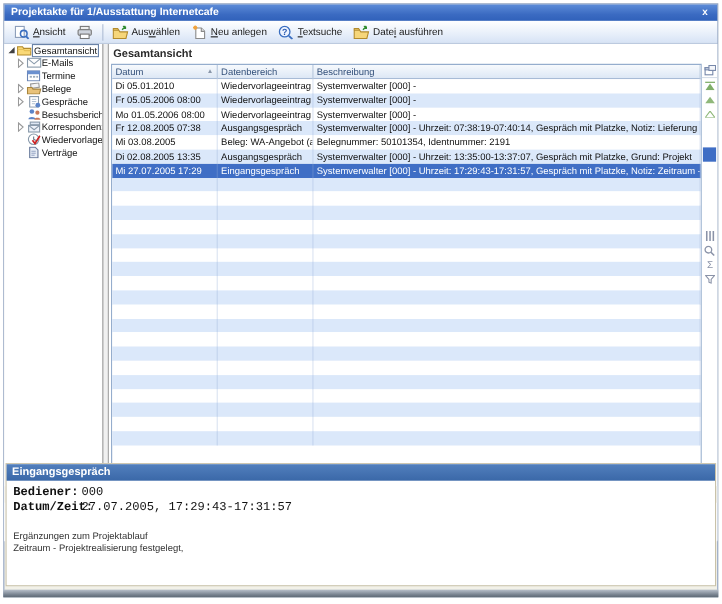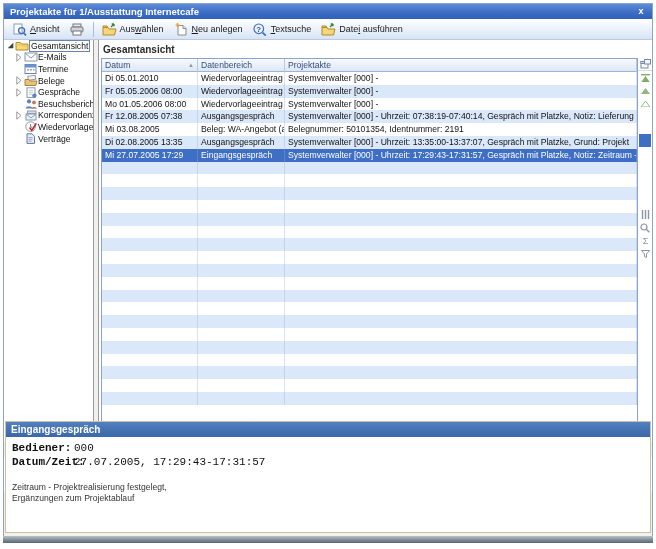--- a/index.html
+++ b/index.html
@@ -282,21 +282,21 @@
       <div class="grid">
         <div class="g-header">
           <div class="g-hcell col-datum">
             <span>Datum</span>
             <span class="sort-arrow">▲</span>
           </div>
           <div class="g-hcell col-bereich">
             <span>Datenbereich</span>
           </div>
           <div class="g-hcell col-beschr">
-            <span>Projektakte</span>
+            <span>Beschreibung</span>
           </div>
         </div>
         <div class="g-body">
             <div class="t-row">
               <div class="t-cell col-datum">Di 05.01.2010</div>
               <div class="t-cell col-bereich">Wiedervorlageeintrag</div>
               <div class="t-cell col-beschr">Systemverwalter [000] -</div>
             </div>
             <div class="t-row alt">
               <div class="t-cell col-datum">Fr 05.05.2006 08:00</div>
@@ -503,20 +503,20 @@
     <div class="detail-body">
       <div class="d-row">
         <span class="d-label">Bediener:</span>
         <span class="d-value">000</span>
       </div>
       <div class="d-row">
         <span class="d-label">Datum/Zeit:</span>
         <span class="d-value">27.07.2005, 17:29:43-17:31:57</span>
       </div>
       <div class="d-notes">
+        <div>Ergänzungen zum Projektablauf</div>
         <div>Zeitraum - Projektrealisierung festgelegt,</div>
-        <div>Ergänzungen zum Projektablauf</div>
       </div>
     </div>
   </div>
 
   <div class="window-bottom"></div>
 </div>
 
 </body></html>

